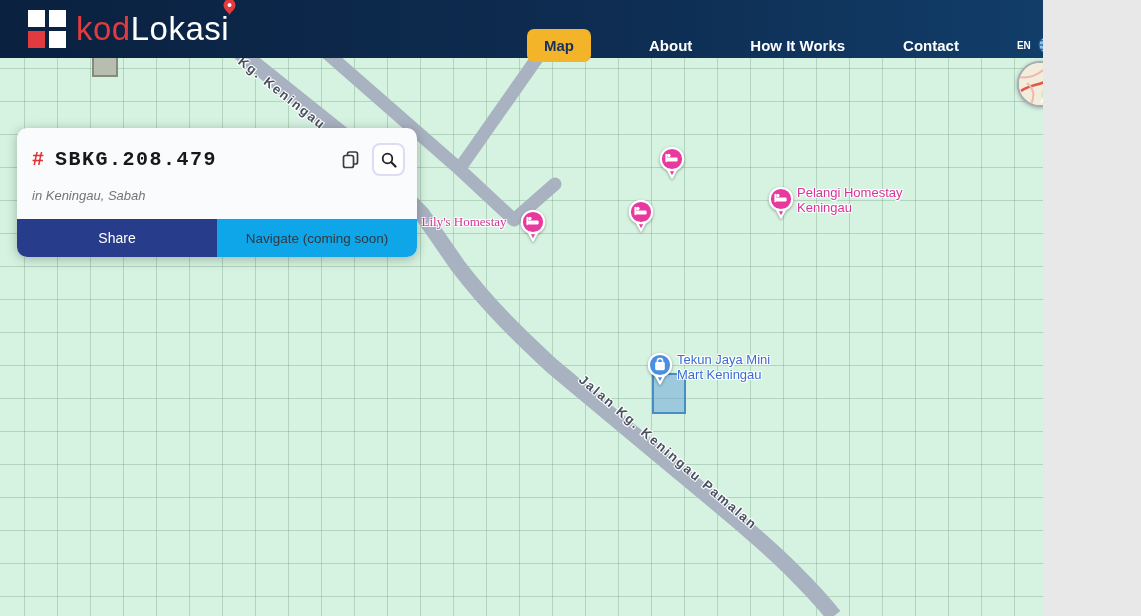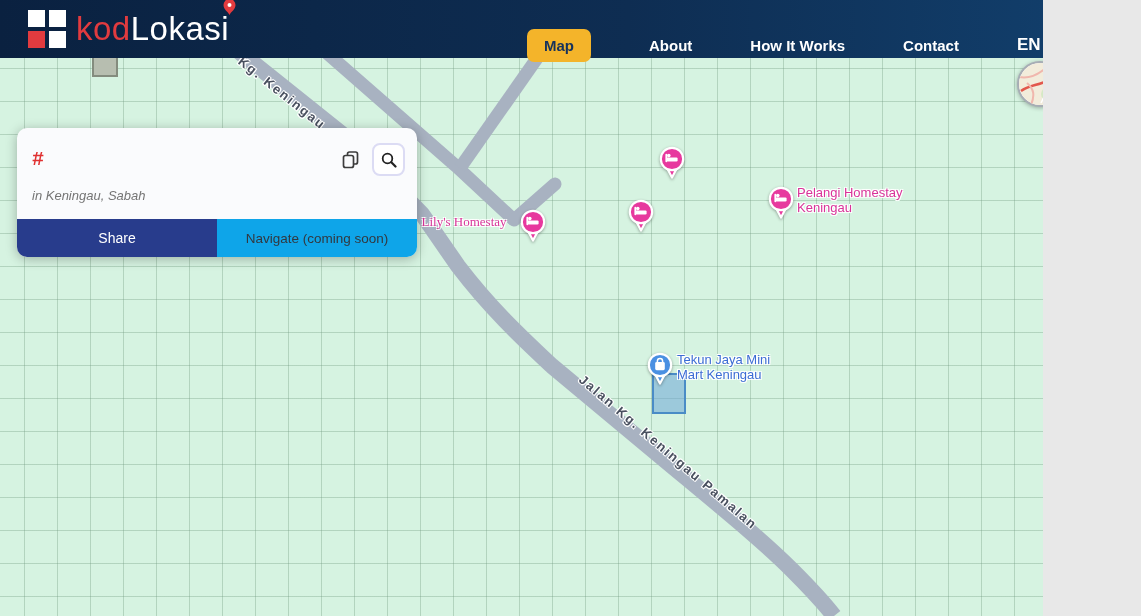--- a/index.html
+++ b/index.html
@@ -14,21 +14,21 @@
   .logo-grid{display:grid;grid-template-columns:17px 17px;grid-template-rows:17px 17px;gap:4px;}
   .logo-grid span{display:block;}
   .sq-w{background:#fff;}.sq-r{background:#e23b3f;}
   .logo-text{position:relative;font-size:33px;line-height:42px;letter-spacing:.5px;font-weight:400;}
   .logo-kod{color:#e23b3f;}
   .logo-lokasi{color:#fff;}
   .logo-pin{position:absolute;right:-7px;top:-9px;}
   .menu{position:absolute;left:527px;top:16px;height:58px;display:flex;align-items:center;gap:58px;}
   .menu-item{color:#fff;font-weight:700;font-size:15px;text-decoration:none;cursor:pointer;white-space:nowrap;}
   .menu-item.pill{background:#f4b42a;color:#16325c;padding:8px 17px;border-radius:7px;}
-  .lang{display:flex;align-items:center;gap:7px;color:#fff;font-weight:700;font-size:17px;cursor:pointer;}
+  .lang{display:flex;align-items:center;gap:7px;color:#fff;font-weight:700;font-size:10px;cursor:pointer;}
 
   
   .map{position:absolute;top:58px;left:0;width:1141px;height:558px;overflow:hidden;
        background-color:#d6f3e1;
        background-image:
          linear-gradient(to right, rgba(120,160,135,.38) 1px, transparent 1px),
          linear-gradient(to bottom, rgba(120,160,135,.38) 1px, transparent 1px);
        background-size:33px 33px;background-position:24px 10px;cursor:grab;}
   .roads{position:absolute;top:0;left:0;z-index:1;}
   .building{position:absolute;left:92px;top:-4px;width:22px;height:19px;
@@ -193,20 +193,21 @@
       </g>
     </svg>
     <div class="poi-label blue lbl-tekun">
       <div>Tekun Jaya Mini</div>
       <div>Mart Keningau</div>
     </div>
 
     <div class="card">
       <div class="card-row1">
         <span class="hash">#</span>
+        <span class="code">SBKG.208.479</span>
         <button class="copy-btn">
           <svg width="17" height="18" viewBox="0 0 17 18">
             <rect x="5.5" y="1" width="10" height="12" rx="2" fill="none" stroke="#3c3c3c" stroke-width="1.7"></rect>
             <rect x="1.5" y="4.5" width="10" height="12" rx="2" fill="#fafbfd" stroke="#3c3c3c" stroke-width="1.7"></rect>
           </svg>
         </button>
         <button class="search-btn">
           <svg width="16" height="16" viewBox="0 0 16 16">
             <circle cx="6.5" cy="6.5" r="4.8" fill="none" stroke="#222" stroke-width="1.8"></circle>
             <line x1="10.3" y1="10.3" x2="14.5" y2="14.5" stroke="#222" stroke-width="2.2" stroke-linecap="round"></line>

